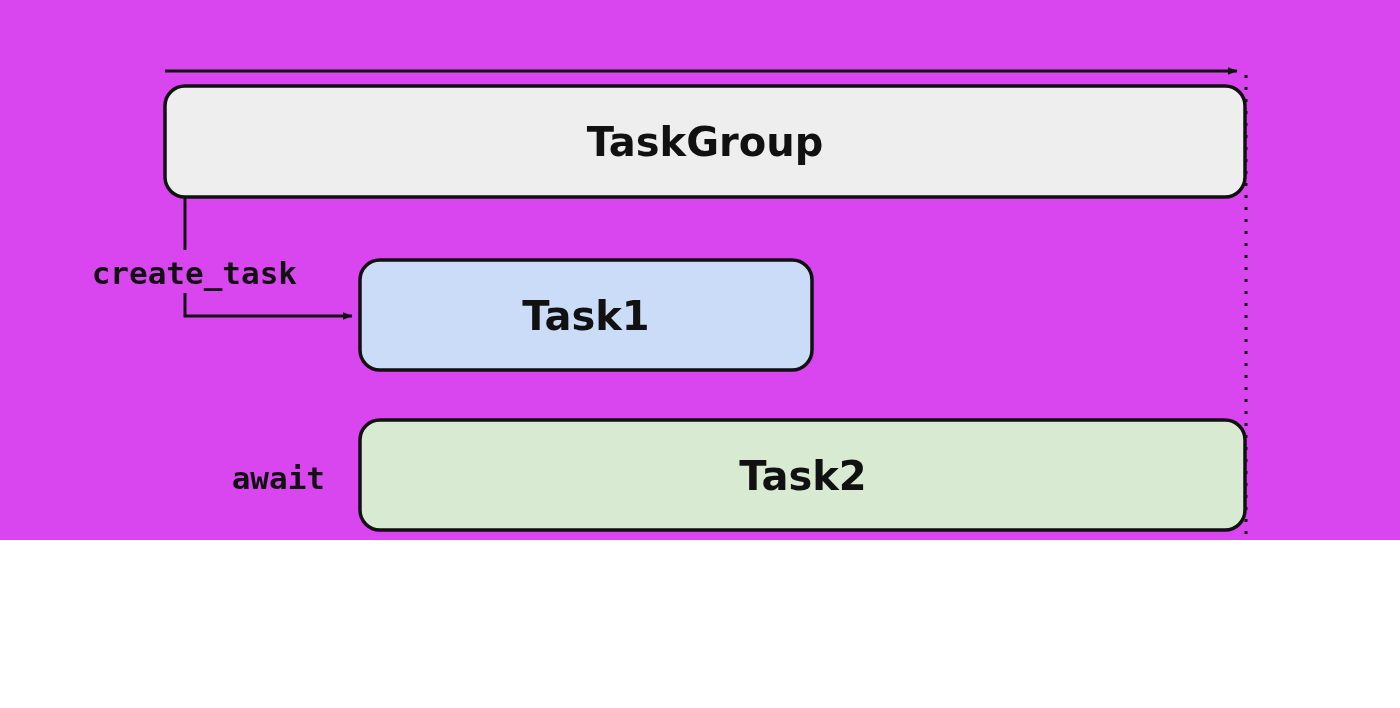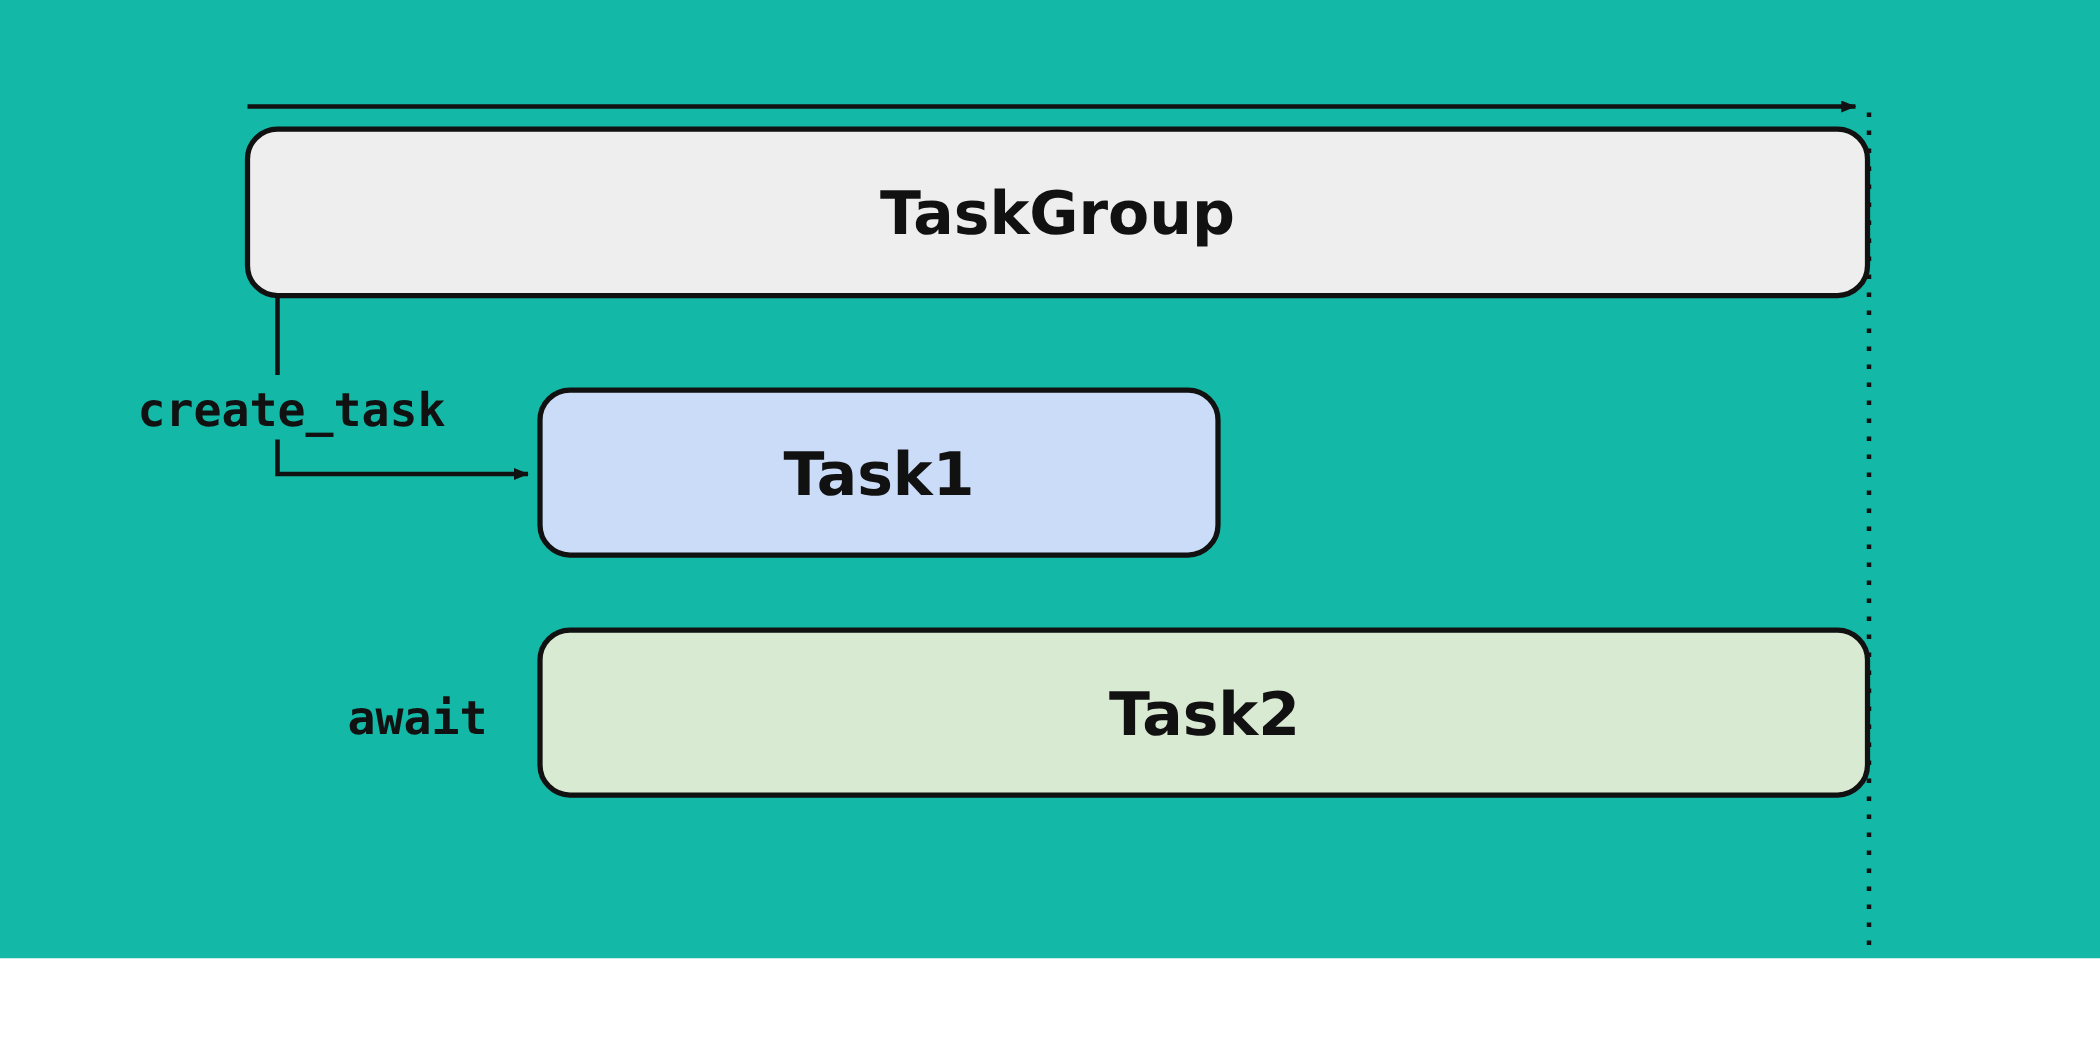--- a/index.html
+++ b/index.html
@@ -7,22 +7,22 @@
     margin: 0;
     padding: 0;
     background: #ffffff;
   }
   body {
     font-family: "DejaVu Sans", sans-serif;
   }
   #canvas {
     position: relative;
     width: 1400px;
-    height: 639px;
-    background: #14b8a6;
+    height: 540px;
+    background: #d946ef;
     overflow: hidden;
   }
   #diagram-svg {
     position: absolute;
     left: 0;
     top: 0;
     width: 1400px;
     height: 708px;
   }
   .box-label {

